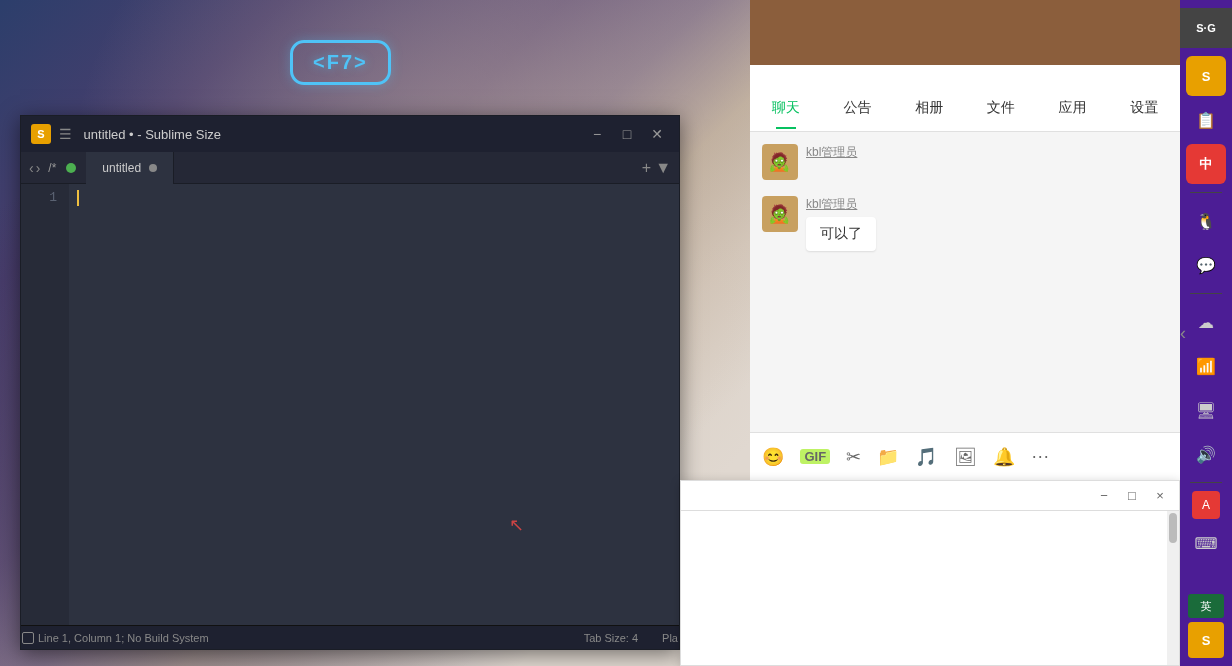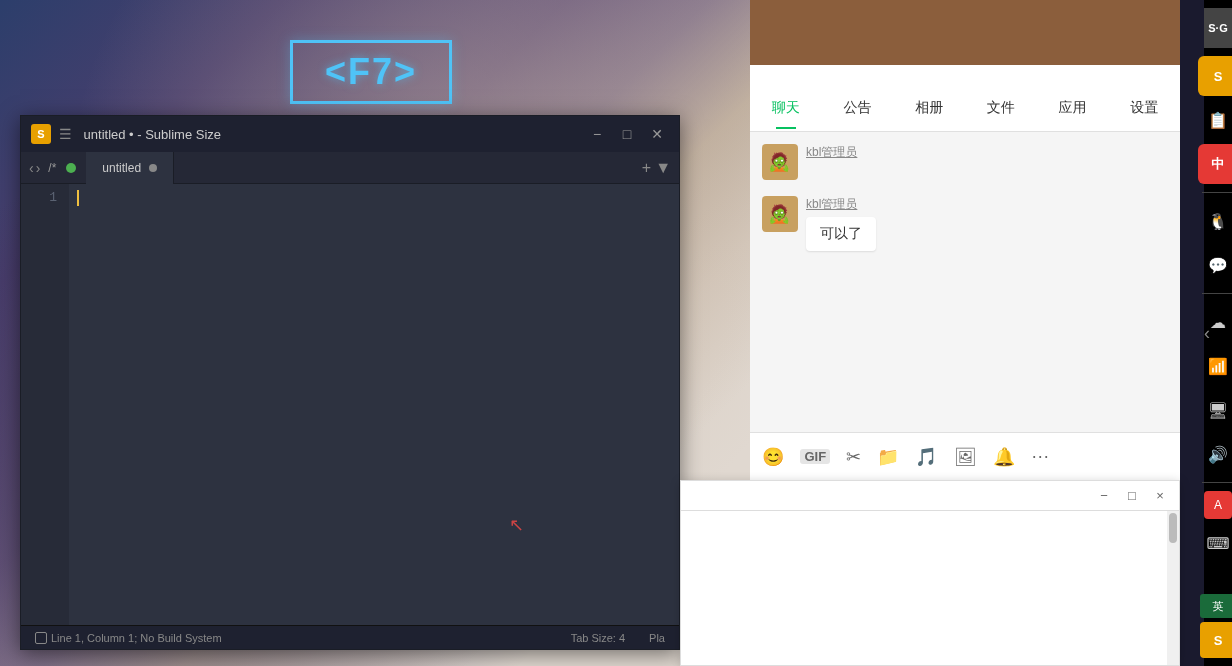--- a/index.html
+++ b/index.html
@@ -30,24 +30,24 @@
                   radial-gradient(ellipse at 30% 70%, rgba(50,40,80,0.7) 0%, transparent 50%);
     }
 
     
     .f7-key {
       position: absolute;
       top: 40px;
       left: 290px;
       background: transparent;
       border: 3px solid #4fc3f7;
-      border-radius: 0;
-      padding: 8px 32px;
+      border-radius: 14px;
+      padding: 8px 20px;
       color: #4fc3f7;
-      font-size: 36px;
+      font-size: 20px;
       font-weight: bold;
       letter-spacing: 2px;
       text-shadow: 0 0 8px rgba(79,195,247,0.6);
       box-shadow: 0 0 12px rgba(79,195,247,0.3);
     }
 
     
     .sublime-window {
       position: absolute;
       top: 115px;
@@ -227,21 +227,21 @@
       left: 440px;
       color: #cc4444;
       font-size: 18px;
     }
 
     .sublime-statusbar {
       height: 24px;
       background: #1e2130;
       display: flex;
       align-items: center;
-      padding: 0 14px;
+      padding: 0 1px;
       color: #888;
       font-size: 11px;
       gap: 16px;
       flex-shrink: 0;
       border-top: 1px solid #111;
     }
 
     .status-left {
       display: flex;
       align-items: center;
@@ -378,23 +378,23 @@
       color: #666;
       font-size: 18px;
       cursor: pointer;
     }
 
     
     .right-sidebar {
       position: absolute;
       top: 0;
       right: 0;
-      width: 28px;
+      width: 52px;
       height: 666px;
-      background: #000000;
+      background: #4c1d95;
       display: flex;
       flex-direction: column;
       align-items: center;
       padding-top: 8px;
       gap: 4px;
     }
 
     .sidebar-icon-btn {
       width: 40px;
       height: 40px;
@@ -583,21 +583,21 @@
       <div class="avatar">🧟</div>
       <div class="message-content">
         <span class="message-sender">kbl管理员</span>
         <div class="message-bubble small">可以了</div>
       </div>
     </div>
   </div>
 
   <div class="chat-toolbar">
     <span class="chat-tool-icon">😊</span>
-    <span class="chat-tool-icon" style="font-size:13px;font-weight:bold;background:#e5e5e5;padding:0 4px;border-radius:3px;">GIF</span>
+    <span class="chat-tool-icon" style="font-size:13px;font-weight:bold;background:#bef264;padding:0 4px;border-radius:3px;">GIF</span>
     <span class="chat-tool-icon">✂</span>
     <span class="chat-tool-icon">📁</span>
     <span class="chat-tool-icon">🎵</span>
     <span class="chat-tool-icon">🖼</span>
     <span class="chat-tool-icon">🔔</span>
     <span class="chat-tool-icon">···</span>
   </div>
 </div>
 
 <div class="secondary-window">

